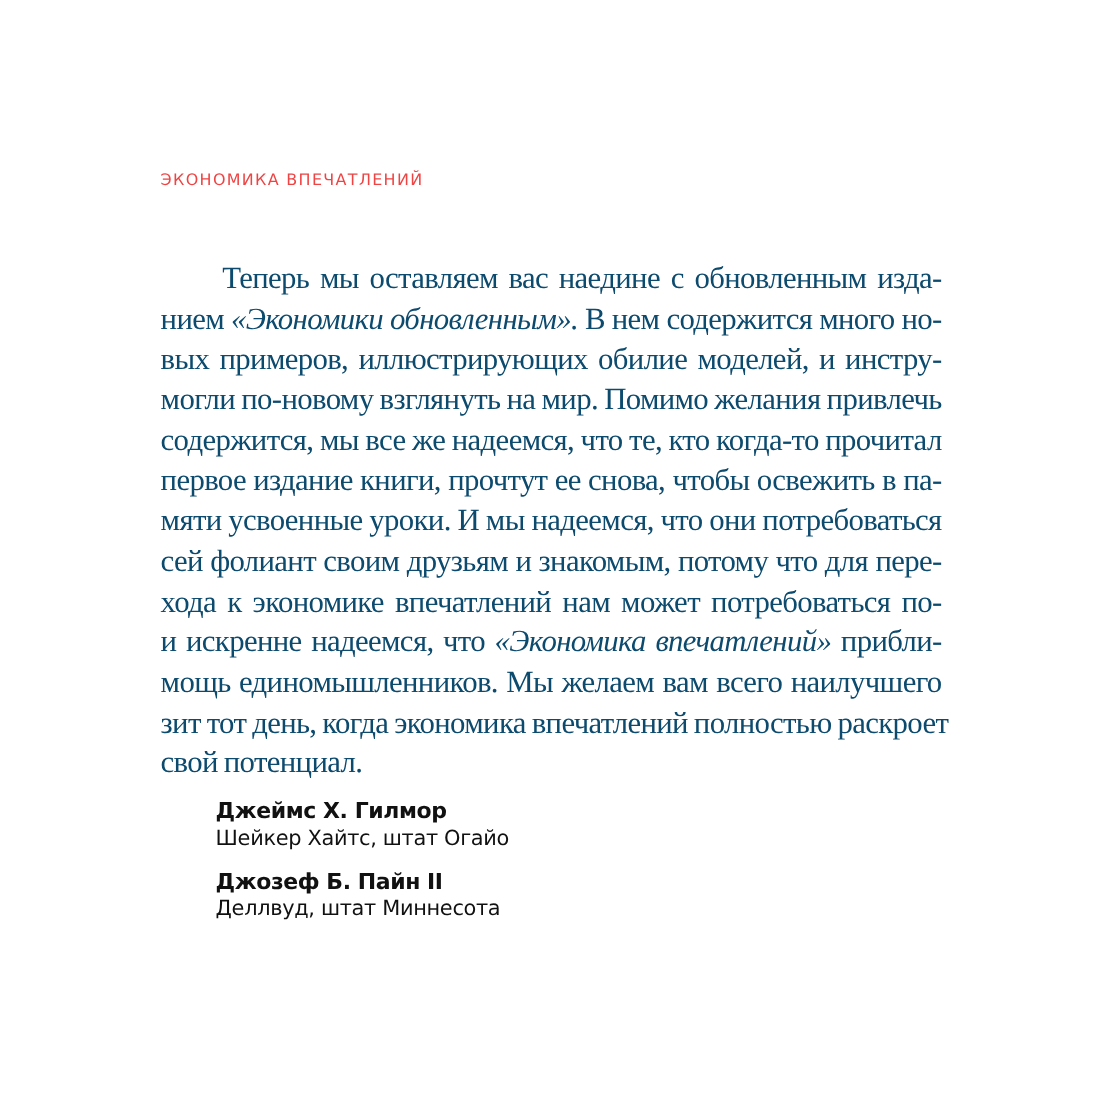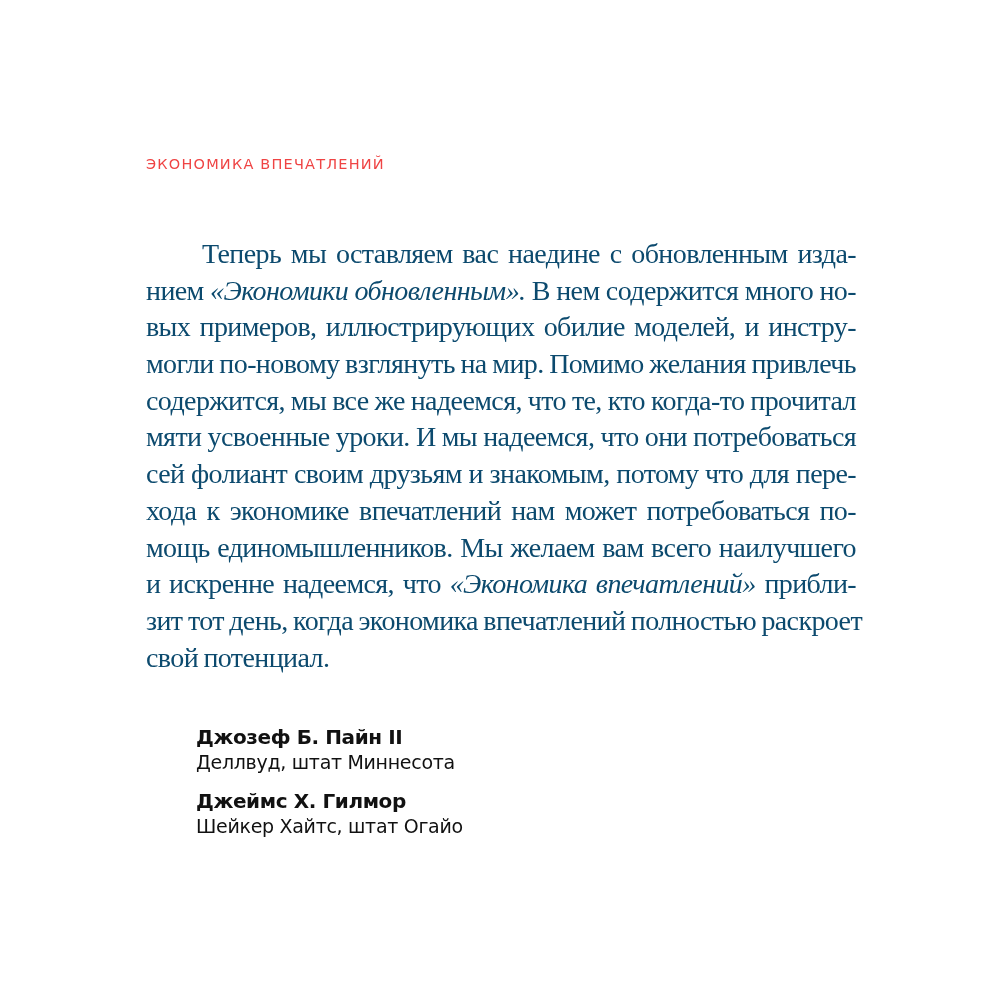--- a/index.html
+++ b/index.html
@@ -30,31 +30,32 @@
 <body>
 
 <div class="running-head">ЭКОНОМИКА ВПЕЧАТЛЕНИЙ</div>
 
 <div class="body-text">
   <span class="line indent"><span>Теперь мы оставляем вас наедине с обновленным изда-</span></span>
   <span class="line"><span>нием </span><span class="it">«Экономики обновленным».</span><span> В нем содержится много но-</span></span>
   <span class="line"><span>вых примеров, иллюстрирующих обилие моделей, и инстру-</span></span>
   <span class="line"><span>могли по-новому взглянуть на мир. Помимо желания привлечь</span></span>
   <span class="line"><span>содержится, мы все же надеемся, что те, кто когда-то прочитал</span></span>
+  <span class="line"><span>первое издание книги, прочтут ее снова, чтобы освежить в па-</span></span>
   <span class="line"><span>мяти усвоенные уроки. И мы надеемся, что они потребоваться</span></span>
   <span class="line"><span>сей фолиант своим друзьям и знакомым, потому что для пере-</span></span>
   <span class="line"><span>хода к экономике впечатлений нам может потребоваться по-</span></span>
+  <span class="line"><span>и искренне надеемся, что </span><span class="it">«Экономика впечатлений»</span><span> прибли-</span></span>
   <span class="line"><span>мощь единомышленников. Мы желаем вам всего наилучшего</span></span>
-  <span class="line"><span>и искренне надеемся, что </span><span class="it">«Экономика впечатлений»</span><span> прибли-</span></span>
   <span class="line"><span>зит тот день, когда экономика впечатлений полностью раскроет</span></span>
   <span class="line last"><span>свой потенциал.</span></span>
 </div>
 
 <div class="signatures">
   <div class="sig">
+    <div class="sig-name">Джеймс Х. Гилмор</div>
+    <div class="sig-place">Шейкер Хайтс, штат Огайо</div>
+  </div>
+  <div class="sig">
     <div class="sig-name">Джозеф Б. Пайн II</div>
     <div class="sig-place">Деллвуд, штат Миннесота</div>
-  </div>
-  <div class="sig">
-    <div class="sig-name">Джеймс Х. Гилмор</div>
-    <div class="sig-place">Шейкер Хайтс, штат Огайо</div>
   </div>
 </div>
 
 </body></html>

